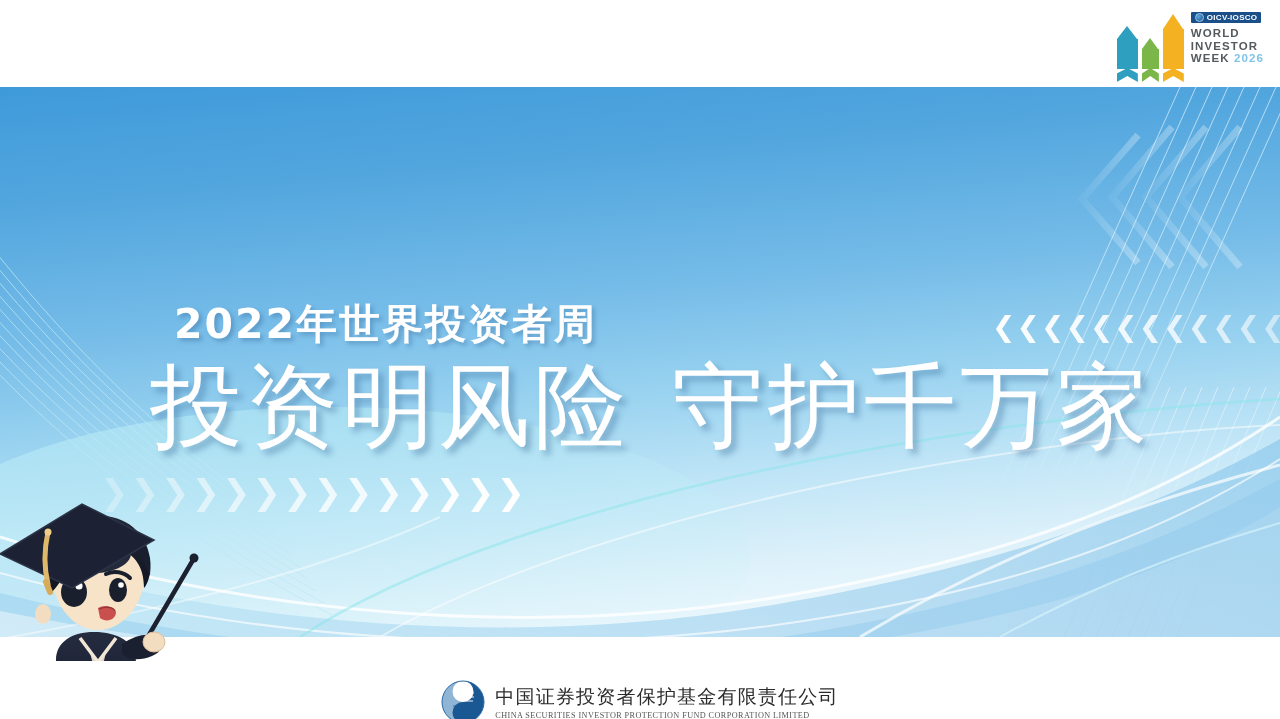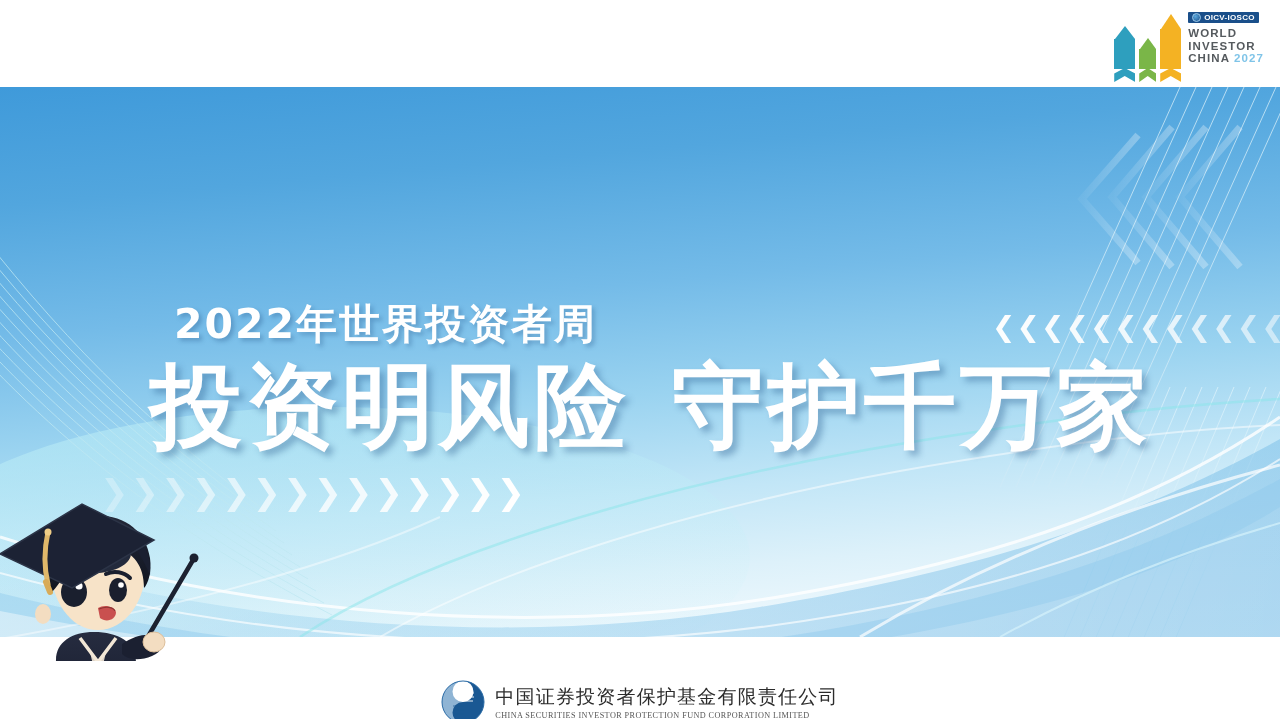--- a/index.html
+++ b/index.html
@@ -82,21 +82,21 @@
   .titles { position:absolute; z-index:10; left:0; top:0; }
   .subtitle {
     position:absolute; left:174px; top:210px;
     font-size:41px; font-weight:bold; color:#ffffff;
     letter-spacing:2px; white-space:nowrap;
     font-family:"DejaVu Sans","Liberation Sans", sans-serif;
     text-shadow:3px 3px 4px rgba(40,90,140,.35);
   }
   .headline {
     position:absolute; left:150px; top:272px;
-    font-size:92px; font-weight:bold; color:#ffffff;
+    font-size:92px; font-weight:normal; color:#ffffff;
     letter-spacing:4px; white-space:nowrap; line-height:1.05;
     font-family:"DejaVu Sans","Liberation Sans", sans-serif;
     text-shadow:5px 5px 6px rgba(40,90,140,.38);
   }
   .headline .gap { display:inline-block; width:42px; }
 
   
   .character { position:absolute; left:-6px; top:492px; width:220px; height:227px; z-index:30; }
   .character svg { width:220px; height:227px; display:block; }
 
@@ -145,22 +145,22 @@
 
       <div class="wiw-right">
         <span class="iosco-badge">
           <span class="iosco-globe"></span>
           <span>OICV-IOSCO</span>
         </span>
         <div class="wiw-words">
           <div>WORLD</div>
           <div>INVESTOR</div>
           <div>
-            <span>CHINA</span>
-            <span class="wiw-year">2027</span>
+            <span>WEEK</span>
+            <span class="wiw-year">2026</span>
           </div>
         </div>
       </div>
 
     </div>
   </div>
 
   <div class="banner">
 
     <svg viewBox="0 0 1280 550" preserveAspectRatio="none">

